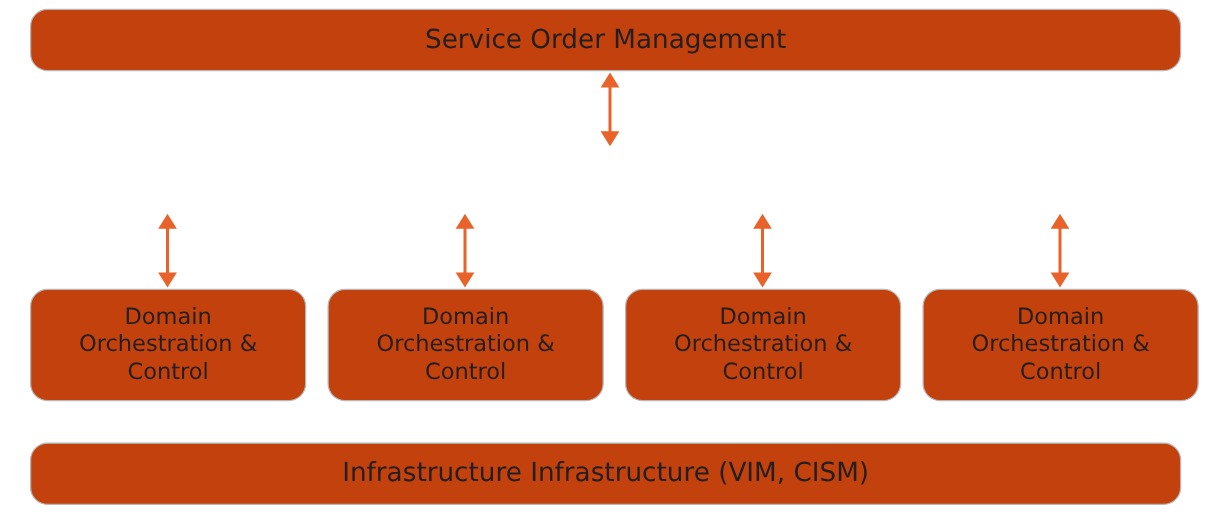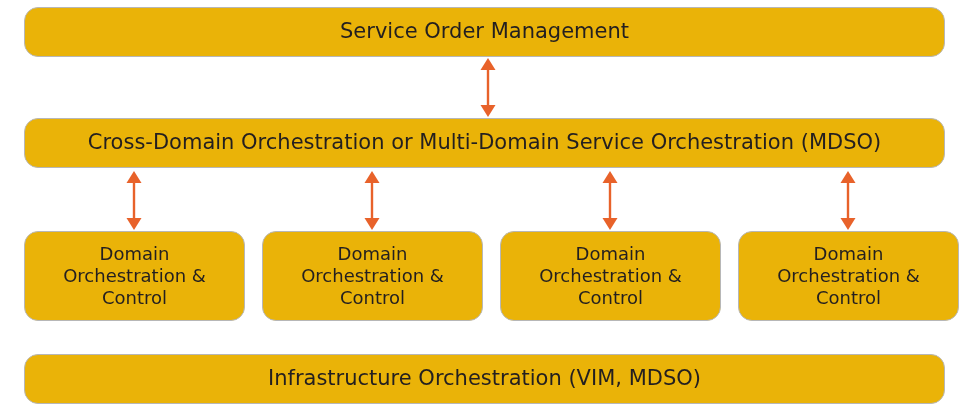--- a/index.html
+++ b/index.html
@@ -20,21 +20,21 @@
     left: 0;
     top: 0;
     width: 969px;
     height: 411px;
   }
   .box {
     position: absolute;
     box-sizing: border-box;
     border: 1px solid #b7b7b7;
     border-radius: 14px;
-    background: #eab308;
+    background: #c2410c;
     display: flex;
     align-items: center;
     justify-content: center;
     text-align: center;
     line-height: 1.22;
   }
   .box-top {
     left: 24px;
     top: 7px;
     width: 921px;
@@ -100,23 +100,20 @@
   <div class="box box-top">
     <span class="box-label">Service Order Management</span>
   </div>
 
   <svg class="arrow arrow-top" viewBox="0 0 28 61">
     <line x1="14" y1="9" x2="14" y2="52" stroke="#e8622a" stroke-width="2.4"></line>
     <polygon points="14,1 21.5,13 6.5,13" fill="#e8622a"></polygon>
     <polygon points="14,60 21.5,48 6.5,48" fill="#e8622a"></polygon>
   </svg>
 
-  <div class="box box-mdso">
-    <span class="box-label">Cross-Domain Orchestration or Multi-Domain Service Orchestration (MDSO)</span>
-  </div>
 
   <svg class="arrow arrow-dom a0" viewBox="0 0 28 61">
     <line x1="14" y1="9" x2="14" y2="52" stroke="#e8622a" stroke-width="2.4"></line>
     <polygon points="14,1 21.5,13 6.5,13" fill="#e8622a"></polygon>
     <polygon points="14,60 21.5,48 6.5,48" fill="#e8622a"></polygon>
   </svg>
   <svg class="arrow arrow-dom a1" viewBox="0 0 28 61">
     <line x1="14" y1="9" x2="14" y2="52" stroke="#e8622a" stroke-width="2.4"></line>
     <polygon points="14,1 21.5,13 6.5,13" fill="#e8622a"></polygon>
     <polygon points="14,60 21.5,48 6.5,48" fill="#e8622a"></polygon>
@@ -147,16 +144,16 @@
 Orchestration &amp;
 Control</span>
   </div>
   <div class="box box-domain d3">
     <span class="box-label">Domain
 Orchestration &amp;
 Control</span>
   </div>
 
   <div class="box box-infra">
-    <span class="box-label">Infrastructure Orchestration (VIM, MDSO)</span>
+    <span class="box-label">Infrastructure Infrastructure (VIM, CISM)</span>
   </div>
 
 </div>
 
 </body></html>

